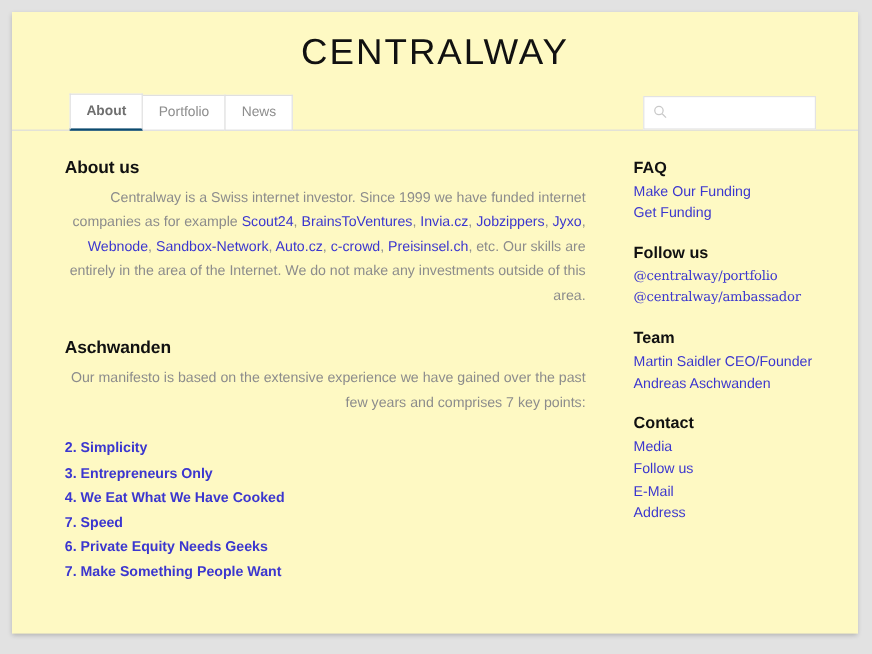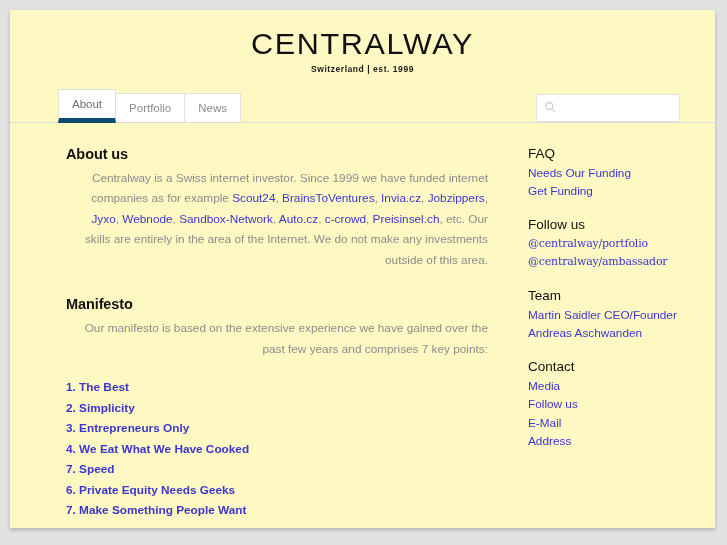--- a/index.html
+++ b/index.html
@@ -76,22 +76,23 @@
     color: #8d8d8d;
     background: #ffffff;
     border: 1px solid #e0e0e0;
     border-bottom: 1px solid #dcdcdc;
     margin-right: -1px;
     white-space: nowrap;
     z-index: 1;
   }
   .tab.active {
     color: #6f6f6f;
-    border-bottom: 5px solid #0c4a6e;
+    border-bottom: 2px solid #0c4a6e;
     z-index: 3;
+    font-weight: bold;
   }
   .search-wrap {
     position: absolute;
     right: 35px;
     bottom: 1px;
     width: 142px;
     height: 26px;
     border: 1px solid #e3e3e3;
     background: #ffffff;
     z-index: 2;
@@ -117,21 +118,21 @@
     height: 22px;
   }
 
   
   .content {
     display: flex;
     padding: 23px 0 0 0;
   }
   .col-main {
     width: 478px;
-    padding-left: 56px;
+    padding-left: 44px;
     box-sizing: border-box;
   }
   .col-side {
     width: 200px;
     padding-left: 40px;
     box-sizing: border-box;
   }
 
   h2.section-title {
     margin: 0 0 6px 0;
@@ -165,21 +166,21 @@
     font-weight: bold;
     color: #3b36cf;
     line-height: 20.5px;
   }
 
   
   .side-group { margin-bottom: 16px; }
   h3.side-title {
     margin: 0 0 3px 0;
     font-size: 13.5px;
-    font-weight: normal;
+    font-weight: bold;
     color: #111111;
   }
   .side-link {
     display: block;
     font-size: 11.8px;
     line-height: 18.5px;
     color: #3b36cf;
     text-decoration: none;
     white-space: nowrap;
   }
@@ -189,21 +190,20 @@
     letter-spacing: -0.2px;
   }
 </style>
 </head>
 <body>
 
 <div id="page">
 
   <div class="brand-block">
     <div class="brand-name">CENTRALWAY</div>
-    <div class="brand-tagline">Switzerland | est. 1999</div>
   </div>
 
   <div class="navbar">
     <div class="nav-rule"></div>
 
     <div class="tabs">
       <div class="tab active">
         <span>About</span>
       </div>
       <div class="tab">
@@ -225,41 +225,40 @@
 
   <div class="content">
 
     <div class="col-main">
 
       <h2 class="section-title">About us</h2>
       <p class="body-copy" id="about-paragraph">Centralway is a Swiss internet investor. Since 1999 we have funded internet companies as for example <a href="#">Scout24</a>, <a href="#">BrainsToVentures</a>, <a href="#">Invia.cz</a>, <a href="#">Jobzippers</a>, <a href="#">Jyxo</a>, <a href="#">Webnode</a>, <a href="#">Sandbox-Network</a>, <a href="#">Auto.cz</a>, <a href="#">c-crowd</a>, <a href="#">Preisinsel.ch</a>, etc. Our skills are entirely in the area of the Internet. We do not make any investments outside of this area.</p>
 
       <div class="spacer-lg"></div>
 
-      <h2 class="section-title">Manifesto</h2>
+      <h2 class="section-title">Aschwanden</h2>
       <p class="body-copy">Our manifesto is based on the extensive experience we have gained over the past few years and comprises 7 key points:</p>
 
       <div class="spacer-md"></div>
 
       <ul class="manifesto-list" id="manifesto-list">
-          <li>1. The Best</li>
           <li>2. Simplicity</li>
           <li>3. Entrepreneurs Only</li>
           <li>4. We Eat What We Have Cooked</li>
           <li>7. Speed</li>
           <li>6. Private Equity Needs Geeks</li>
           <li>7. Make Something People Want</li>
         </ul>
 
     </div>
 
     <div class="col-side" id="sidebar">
         <div class="side-group">
           <h3 class="side-title">FAQ</h3>
-          <a class="side-link" href="#">Needs Our Funding</a>
+          <a class="side-link" href="#">Make Our Funding</a>
           <a class="side-link" href="#">Get Funding</a>
         </div>
         <div class="side-group">
           <h3 class="side-title">Follow us</h3>
           <a class="side-link serif" href="#">@centralway/portfolio</a>
           <a class="side-link serif" href="#">@centralway/ambassador</a>
         </div>
         <div class="side-group">
           <h3 class="side-title">Team</h3>
           <a class="side-link" href="#">Martin Saidler CEO/Founder</a>

